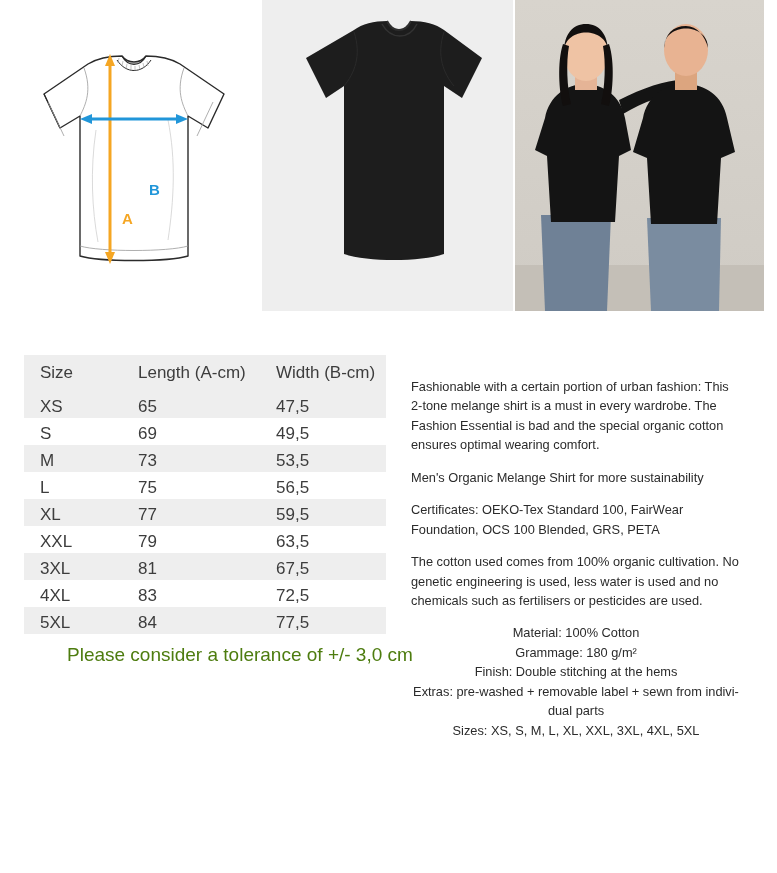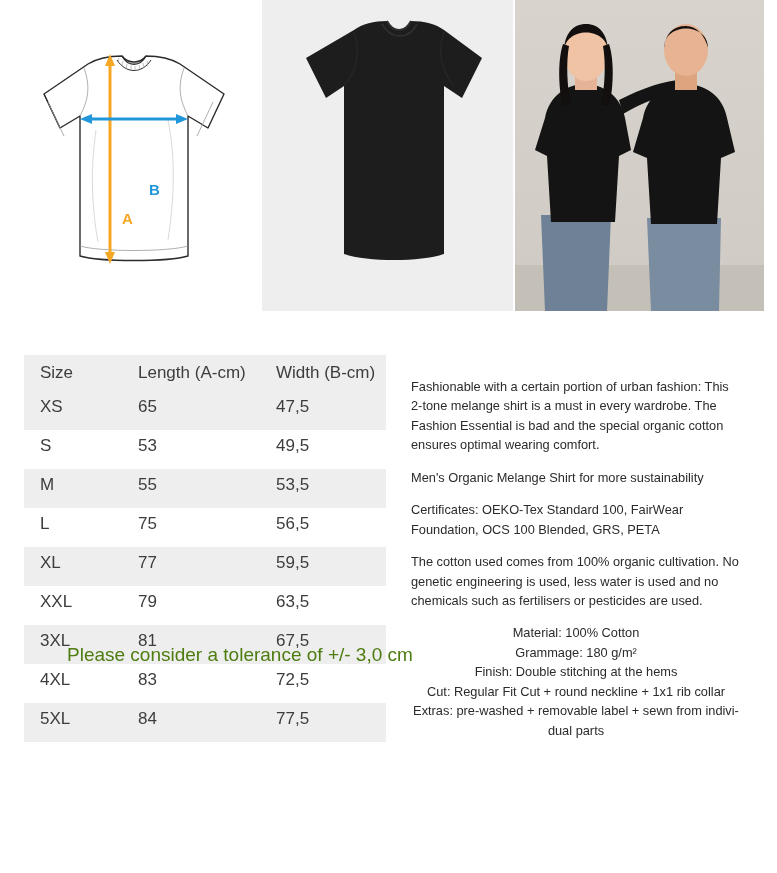--- a/index.html
+++ b/index.html
@@ -99,21 +99,21 @@
     font-size: 17px;
   }
   table.size-table th {
     text-align: left;
     font-weight: normal;
     color: #3d3d3d;
     padding: 8px 0 8px 16px;
     background: #eeeeee;
   }
   table.size-table td {
-    padding: 6px 0 13px 16px;
+    padding: 6px 0 1px 16px;
     color: #3d3d3d;
   }
   table.size-table tbody tr:nth-child(odd) { background: #eeeeee; }
   table.size-table tbody tr:nth-child(even) { background: #ffffff; }
   table.size-table col.c1 { width: 98px; }
   table.size-table col.c2 { width: 138px; }
   table.size-table col.c3 { width: 126px; }
 
   .tolerance {
     position: absolute;
@@ -245,26 +245,26 @@
         </tr>
       </thead>
       <tbody>
         <tr>
           <td>XS</td>
           <td>65</td>
           <td>47,5</td>
         </tr>
         <tr>
           <td>S</td>
-          <td>53</td>
+          <td>69</td>
           <td>49,5</td>
         </tr>
         <tr>
           <td>M</td>
-          <td>55</td>
+          <td>73</td>
           <td>53,5</td>
         </tr>
         <tr>
           <td>L</td>
           <td>75</td>
           <td>56,5</td>
         </tr>
         <tr>
           <td>XL</td>
           <td>77</td>
@@ -298,17 +298,17 @@
 
   <div class="desc">
     <p>Fashionable with a certain portion of urban fashion: This 2-tone melange shirt is a must in every wardrobe. The Fashion Essential is bad and the special organic cotton ensures optimal wearing comfort.</p>
     <p>Men's Organic Melange Shirt for more sustainability</p>
     <p>Certificates: OEKO-Tex Standard 100, FairWear Foundation, OCS 100 Blended, GRS, PETA</p>
     <p>The cotton used comes from 100% organic cultivation. No genetic engineering is used, less water is used and no chemicals such as fertilisers or pesticides are used.</p>
     <p class="tight">
       <span class="spec-line">Material: 100% Cotton</span>
       <span class="spec-line">Grammage: 180 g/m²</span>
       <span class="spec-line">Finish: Double stitching at the hems</span>
-      <span class="spec-line">Cut: Regular Fit Cut + round neckline + 1x1 rib collar</span>
       <span class="spec-line">Extras: pre-washed + removable label + sewn from indivi-dual parts</span>
+      <span class="spec-line">Sizes: XS, S, M, L, XL, XXL, 3XL, 4XL, 5XL</span>
     </p>
   </div>
 </div>
 
 </body></html>

